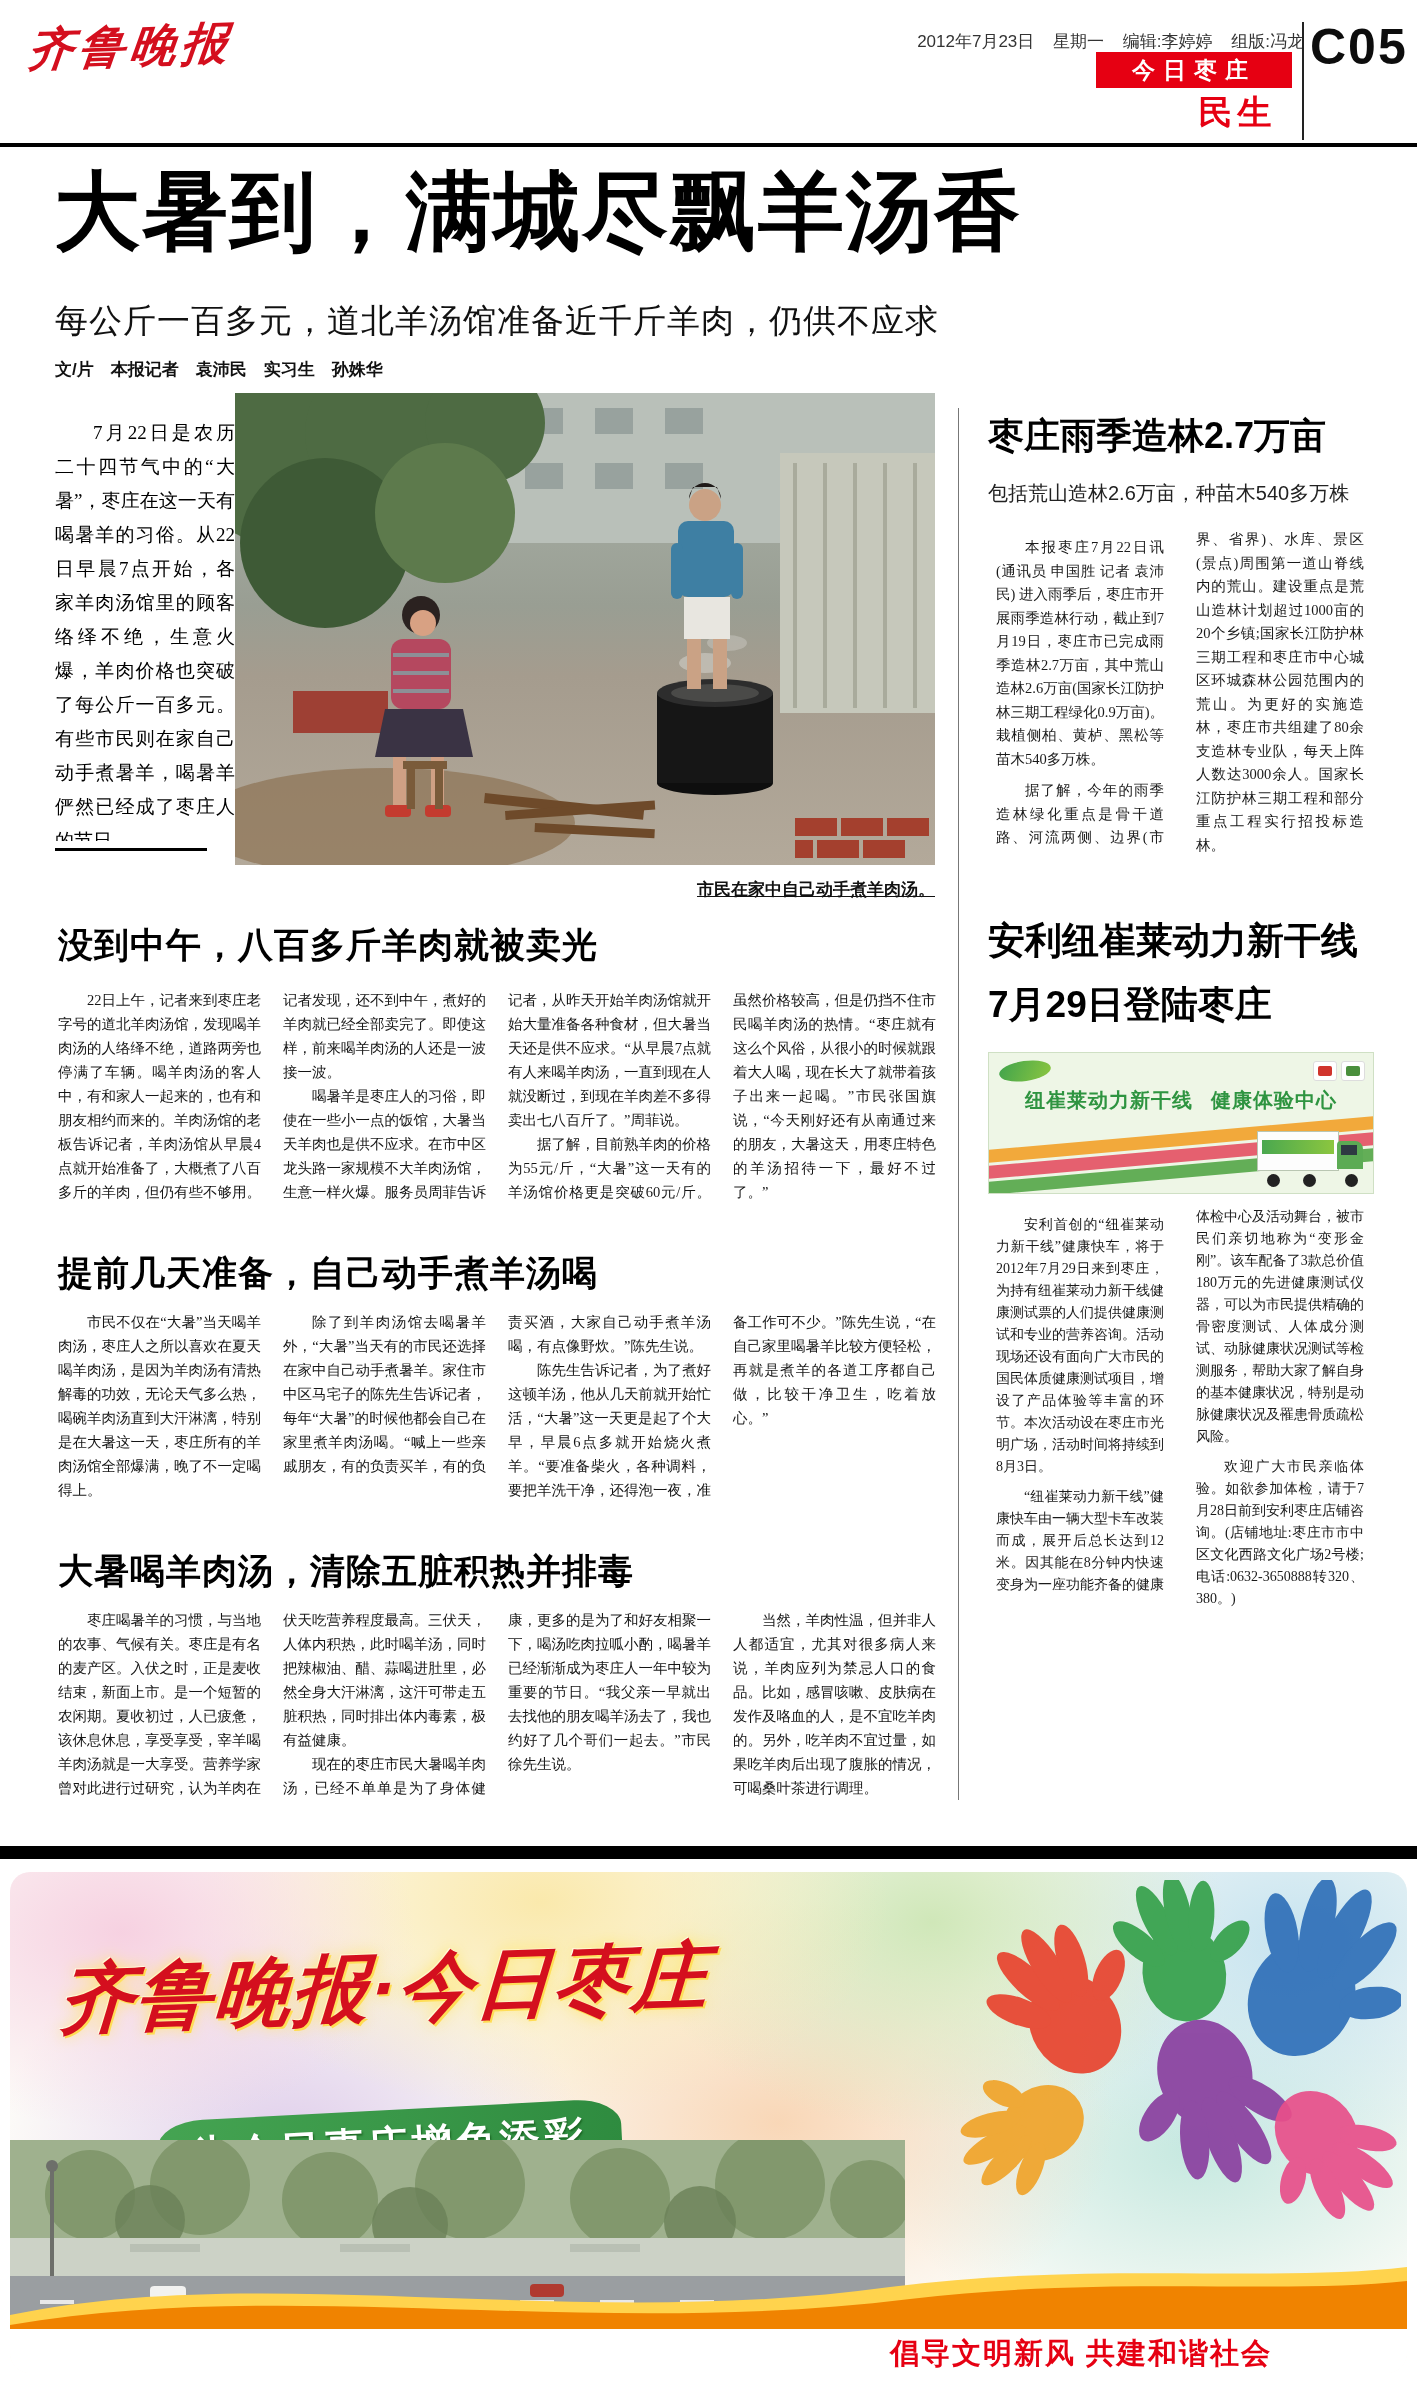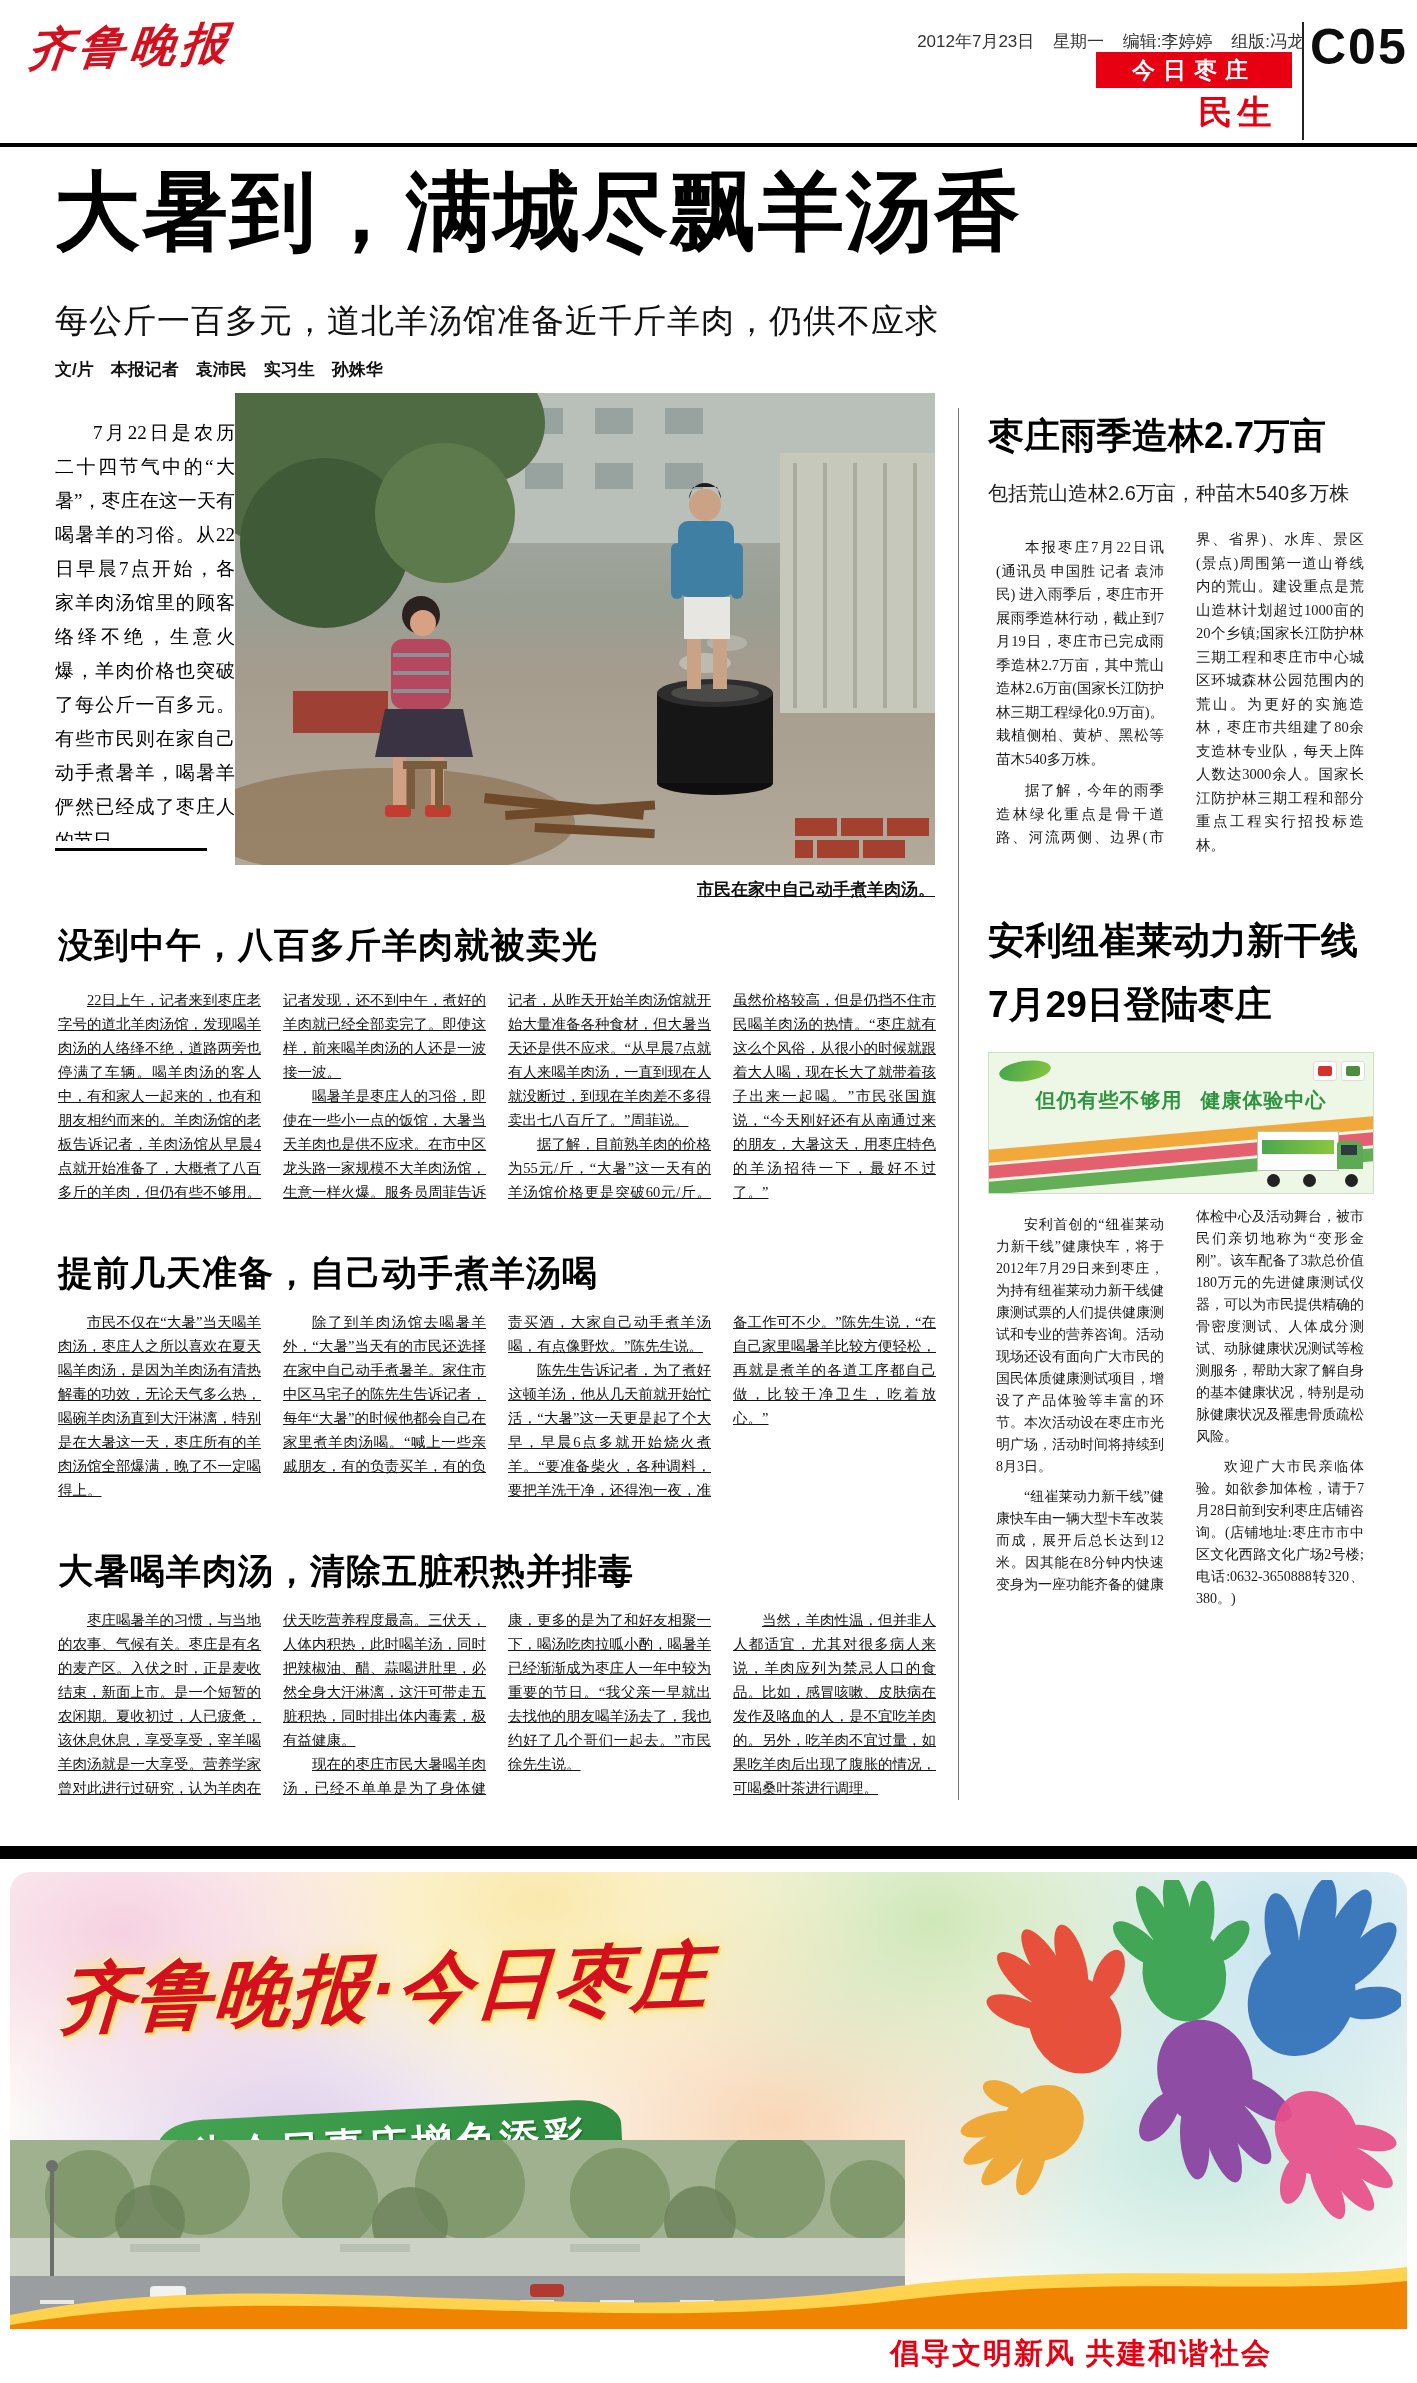--- a/index.html
+++ b/index.html
@@ -33,21 +33,21 @@
   .intro p{margin:0;text-indent:2em;}
   .intro-rule{left:55px;top:848px;width:152px;height:3px;background:#000;}
 
   
   .photo{left:235px;top:393px;width:700px;height:472px;overflow:hidden;background:#9aa098;}
   .caption{left:235px;top:878px;width:700px;text-align:right;font-size:17px;font-weight:700;color:#111;text-decoration:underline;}
 
   
   .sec-title{font-size:35px;font-weight:900;color:#000;letter-spacing:1px;}
   .sec-body{width:878px;column-gap:22px;column-count:4;font-size:14.5px;line-height:24px;
-            color:#151515;overflow:hidden;text-decoration:underline;}
+            color:#151515;overflow:hidden;}
   .sec-body p{margin:0;text-indent:2em;}
   #sec1-title{left:58px;top:922px;}
   #sec1-body{left:58px;top:988px;height:252px;}
   #sec2-title{left:58px;top:1250px;}
   #sec2-body{left:58px;top:1310px;height:230px;}
   #sec3-title{left:58px;top:1548px;}
   #sec3-body{left:58px;top:1608px;height:236px;}
 
   
   .main-vrule{left:958px;top:408px;width:1px;height:1392px;background:#777;}
@@ -275,21 +275,21 @@
   <div class="abs r2-title1">安利纽崔莱动力新干线</div>
   <div class="abs r2-title2">7月29日登陆枣庄</div>
 
   <div class="abs banner">
     <span class="banner-logo"></span>
     <span class="banner-badges">
         <i></i>
         <i></i>
       </span>
     <div class="banner-text">
-      <span>但仍有些不够用</span><span class="gap"></span><span>健康体验中心</span>
+      <span>纽崔莱动力新干线</span><span class="gap"></span><span>健康体验中心</span>
     </div>
     <div class="banner-stripe bs1"></div>
     <div class="banner-stripe bs2"></div>
     <div class="banner-stripe bs3"></div>
     <div class="truck">
       <div class="box"></div>
         <div class="cab"></div>
       <span class="w" style="left:10px;"></span>
         <span class="w" style="left:46px;"></span>
         <span class="w" style="left:88px;"></span>

